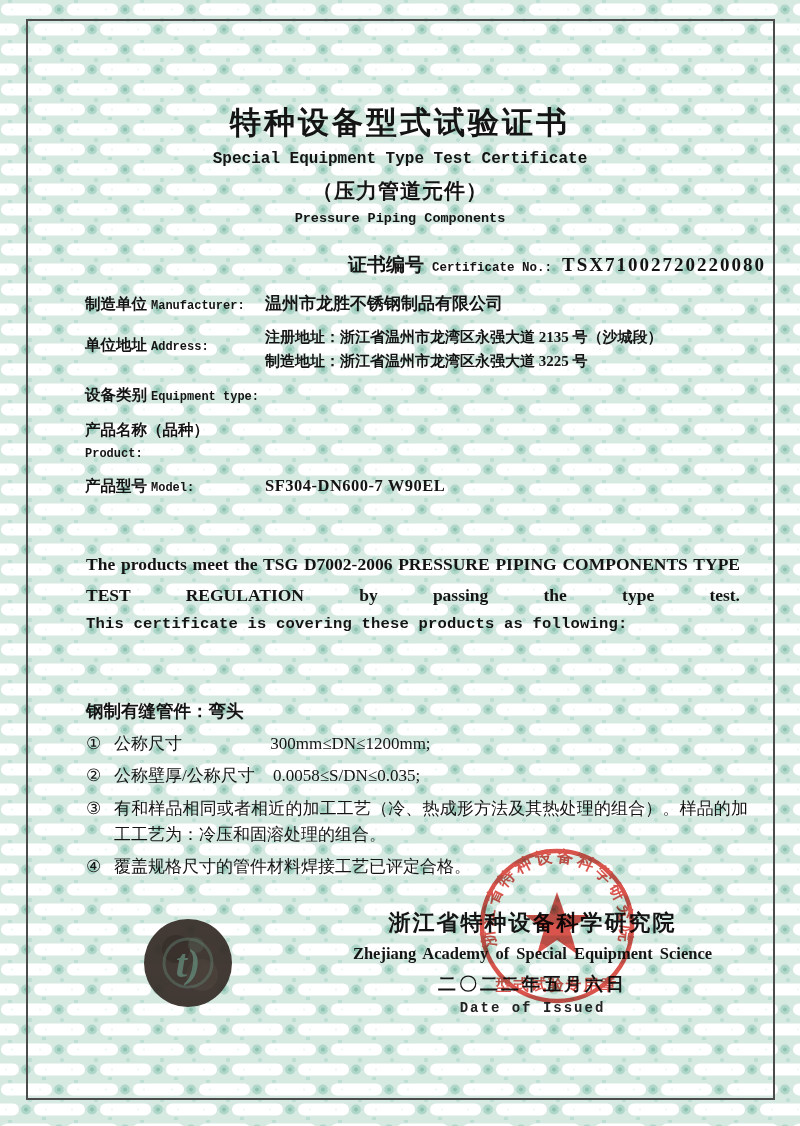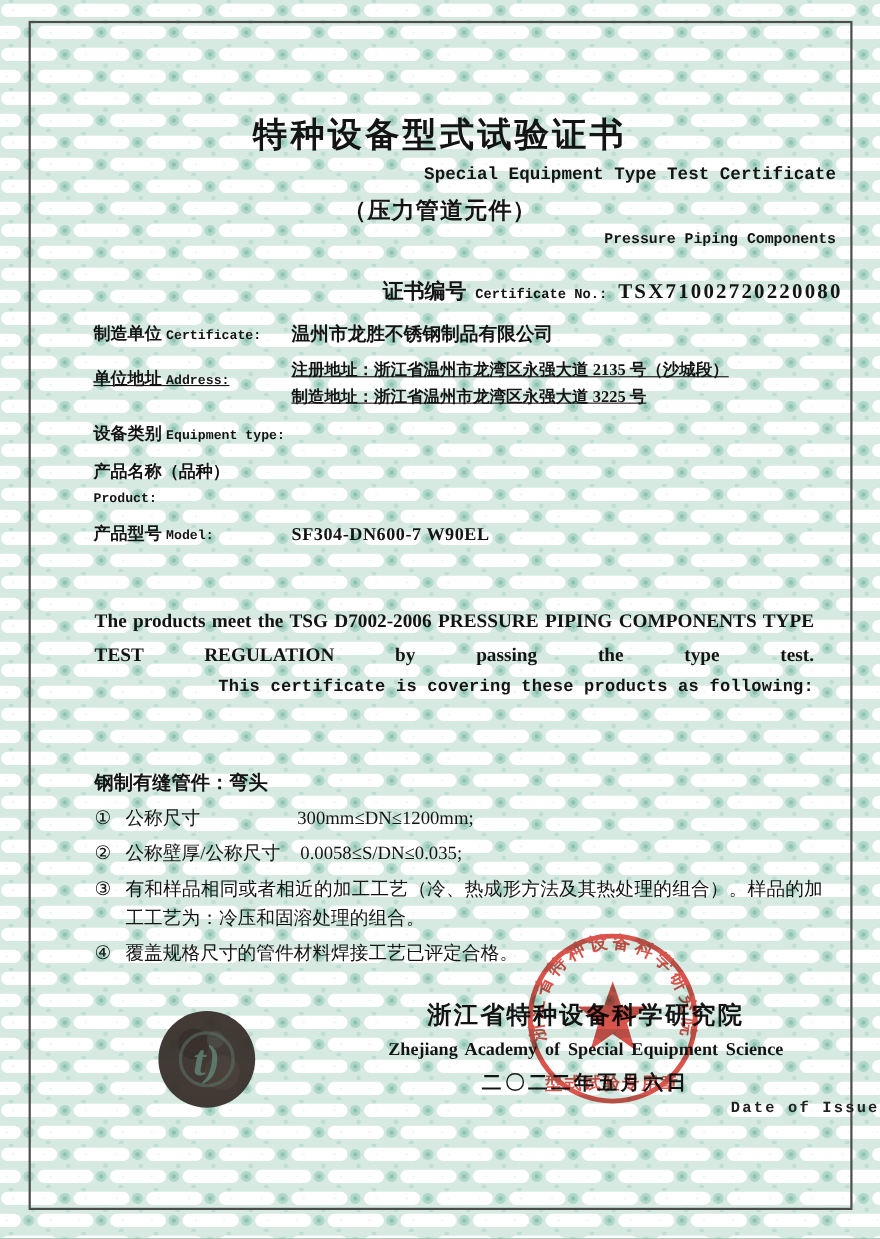--- a/index.html
+++ b/index.html
@@ -6,21 +6,21 @@
   .page{
     position:relative;width:800px;height:1126px;margin:0 auto;overflow:hidden;
     background:#15803d;color:#141414;
     font-family:"Liberation Serif","DejaVu Serif",serif;
   }
   .bg-svg{position:absolute;left:0;top:0;width:800px;height:1126px;}
   .frame{
     position:absolute;left:26px;top:19px;right:25px;bottom:26px;
     border:2px solid #4c4c4c;pointer-events:none;
   }
-  .mono{font-family:"Liberation Mono","DejaVu Sans Mono",monospace;text-align:right;}
+  .mono{font-family:"Liberation Mono","DejaVu Sans Mono",monospace;}
 
   
   .header{position:absolute;left:40px;right:40px;top:104px;text-align:center;}
   .title-cn{font-size:31px;font-weight:700;letter-spacing:3px;line-height:1.25;}
   .title-en{font-size:16px;font-weight:700;letter-spacing:0px;margin-top:7px;}
   .paren-cn{font-size:21px;font-weight:700;margin-top:9px;letter-spacing:1px;}
   .paren-en{font-size:13.5px;font-weight:700;margin-top:6px;}
 
   
   .certline{position:absolute;left:348px;top:252px;white-space:nowrap;}
@@ -32,21 +32,21 @@
   .fields{position:absolute;left:85px;right:52px;top:293px;}
   .frow{display:flex;align-items:flex-start;}
   .flabel{width:180px;flex:0 0 180px;line-height:1.35;}
   .flabel .cn{font-size:15.5px;font-weight:700;}
   .flabel .en{font-size:12px;font-weight:700;}
   .fvalue{flex:1;line-height:1.35;}
   .v-bold-cn{font-size:17px;font-weight:700;}
   .v-addr{font-size:15px;font-weight:700;line-height:1.6;}
   .v-serif{font-size:16.5px;font-weight:600;letter-spacing:.5px;}
   .v-report{font-size:19px;font-weight:600;letter-spacing:1px;padding-left:58px;}
-  .mb-a{margin-bottom:9px;} .mb-b{margin-bottom:11px;text-decoration:underline;} .mb-c{margin-bottom:13px;}
+  .mb-a{margin-bottom:9px;} .mb-b{margin-bottom:11px;} .mb-c{margin-bottom:13px;}
 
   
   .statement{position:absolute;left:86px;right:60px;top:546px;}
   .st-cn{font-size:18.5px;line-height:1.62;text-indent:2em;text-align:justify;}
   .st-en-bold{font-size:17.5px;font-weight:700;line-height:1.75;text-align:justify;text-align-last:justify;margin-top:3px;}
   .st-en-mono{font-size:15.5px;font-weight:600;margin-top:5px;letter-spacing:.2px;}
 
   
   .products{position:absolute;left:86px;right:52px;top:699px;}
   .p-head{font-size:17.5px;font-weight:600;margin-bottom:8px;}
@@ -111,21 +111,21 @@
     <span class="cn">证书编号</span>
     <span class="en mono">Certificate No.:</span>
     <span class="val">TSX71002720220080</span>
   </div>
 
   <div class="fields">
 
     <div class="frow mb-a">
       <div class="flabel">
         <span class="cn">制造单位</span>
-        <span class="en mono">Certificate:</span>
+        <span class="en mono">Manufacturer:</span>
       </div>
       <div class="fvalue v-bold-cn">温州市龙胜不锈钢制品有限公司</div>
     </div>
 
     <div class="frow mb-b">
       <div class="flabel" style="padding-top:9px;">
         <span class="cn">单位地址</span>
         <span class="en mono">Address:</span>
       </div>
       <div class="fvalue v-addr">

